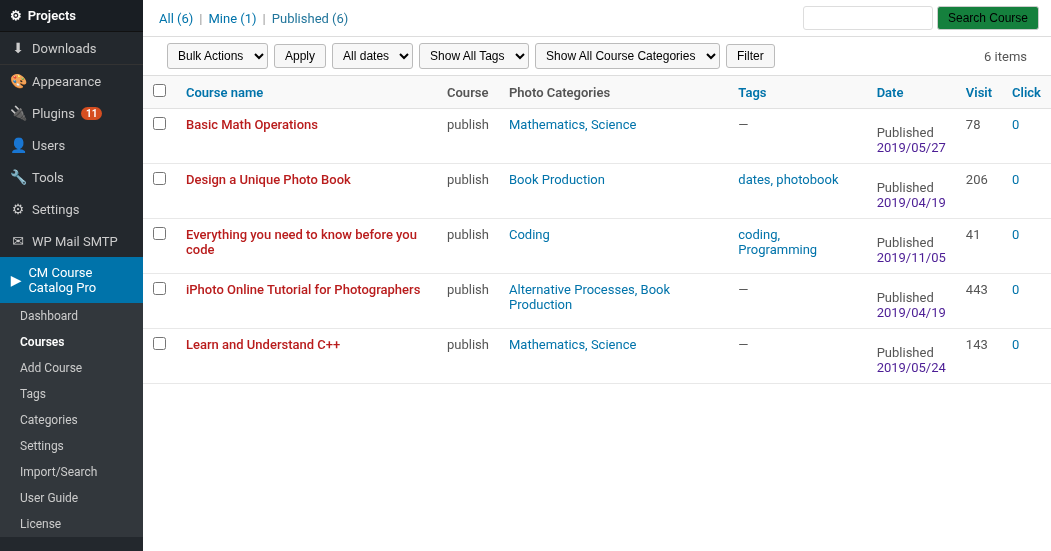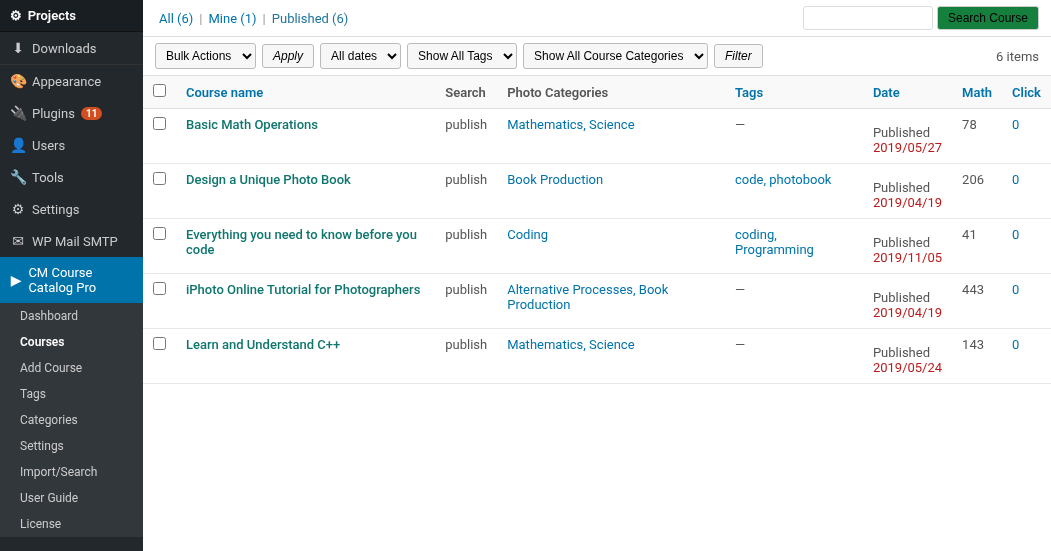--- a/index.html
+++ b/index.html
@@ -112,21 +112,21 @@
       border-radius: 3px;
       padding: 4px 10px;
       font-size: 12px;
       cursor: pointer;
     }
 
     
     #toolbar {
       background: #fff;
       border-bottom: 1px solid #ddd;
-      padding: 6px 12px;
+      padding: 6px 24px;
       display: flex;
       align-items: center;
       gap: 6px;
     }
     .toolbar-select-wrap {
       display: flex;
       align-items: center;
       border: 1px solid #bbb;
       border-radius: 3px;
       background: #f7f7f7;
@@ -140,21 +140,20 @@
       outline: none;
       cursor: pointer;
     }
     .toolbar-btn {
       background: #f7f7f7;
       border: 1px solid #bbb;
       border-radius: 3px;
       padding: 4px 10px;
       font-size: 12px;
       cursor: pointer;
-      font-style: italic;
     }
     .items-count {
       margin-left: auto;
       font-size: 13px;
       color: #555;
     }
 
     
     #table-area {
       flex: 1;
@@ -180,27 +179,27 @@
     tbody tr {
       border-bottom: 1px solid #e8e8e8;
     }
     tbody td {
       padding: 8px 10px;
       vertical-align: top;
       font-size: 13px;
       color: #555;
     }
     tbody td.course-name {
-      color: #0f766e;
+      color: #b91c1c;
       cursor: pointer;
       font-weight: 500;
     }
     .link-text { color: #0073aa; cursor: pointer; }
     .published-label { display: block; margin-top: 8px; }
-    .date-val { color: #b91c1c; }
+    .date-val { color: #4c1d95; }
     .zero-val { color: #0073aa; }
   </style>
 </head>
 <body>
 
 <nav id="sidebar">
 
   <div class="sidebar-section-header">
     <span class="icon">⚙</span>
     <span>Projects</span>
@@ -313,45 +312,45 @@
     <button class="toolbar-btn">Filter</button>
     <span class="items-count">6 items</span>
   </div>
 
   <div id="table-area">
     <table>
       <thead>
         <tr>
           <th><input type="checkbox" style=""></th>
           <th>Course name</th>
-          <th class="no-link">Search</th>
+          <th class="no-link">Course</th>
           <th class="no-link">Photo Categories</th>
           <th>Tags</th>
           <th>Date</th>
-          <th>Math</th>
+          <th>Visit</th>
           <th>Click</th>
         </tr>
       </thead>
       <tbody id="table-body">
       <tr>
       <td><input type="checkbox" style=""></td>
       <td class="course-name">Basic Math Operations</td>
       <td>publish</td>
       <td><span class="link-text">Mathematics, Science</span></td>
       <td>—</td>
       <td><span class="published-label">Published</span><span class="date-val link-text">2019/05/27</span></td>
       <td>78</td>
       <td class="zero-val">0</td>
     </tr>
           <tr>
       <td><input type="checkbox" style=""></td>
       <td class="course-name">Design a Unique Photo Book</td>
       <td>publish</td>
       <td><span class="link-text">Book Production</span></td>
-      <td><span class="link-text">code, photobook</span></td>
+      <td><span class="link-text">dates, photobook</span></td>
       <td><span class="published-label">Published</span><span class="date-val link-text">2019/04/19</span></td>
       <td>206</td>
       <td class="zero-val">0</td>
     </tr>
           <tr>
       <td><input type="checkbox" style=""></td>
       <td class="course-name">Everything you need to know before you code</td>
       <td>publish</td>
       <td><span class="link-text">Coding</span></td>
       <td><span class="link-text">coding, Programming</span></td>

